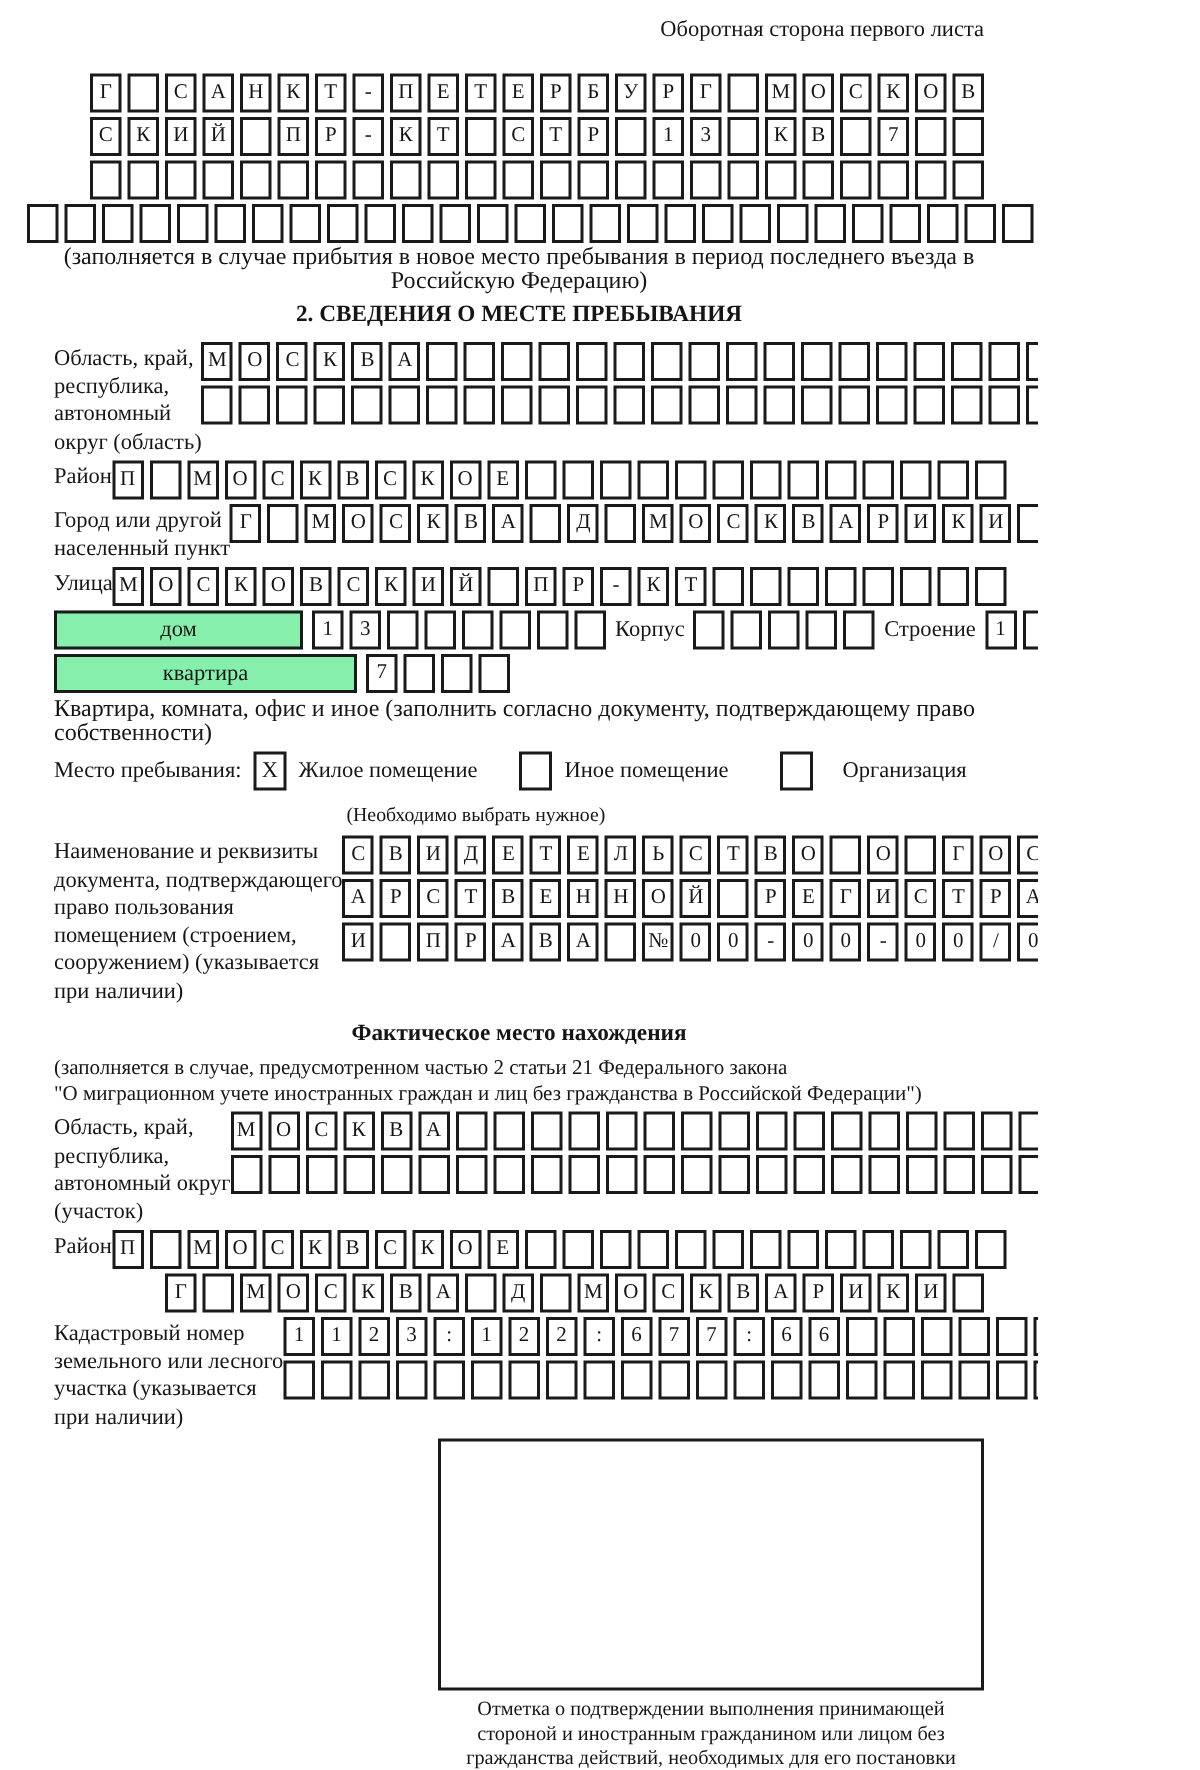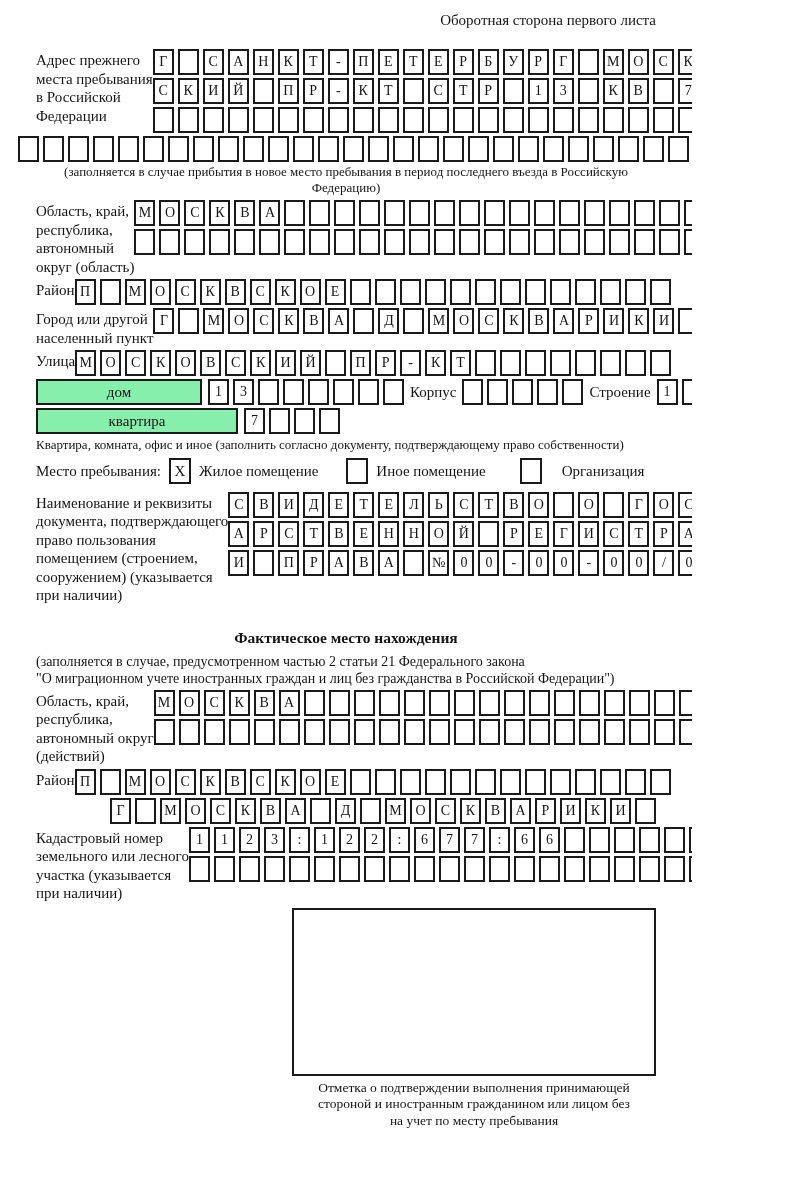--- a/index.html
+++ b/index.html
@@ -24,25 +24,25 @@
   .cellrow { display: flex; gap: 4px; flex: 0 0 auto; }
   .cellrow.pushright { margin-left: auto; }
   .cell {
     width: 21px; height: 26px; flex: 0 0 auto;
     border: 2px solid #1a1a1a;
     font-size: 14px; line-height: 21px; text-align: center;
     background: #fff;
   }
   .fullrow { margin-left: -18px; margin-bottom: 2px; }
 
-  .note { font-size: 13px; line-height: 15.5px; margin: 2px 0 5px 0; }
+  .note { font-size: 16px; line-height: 15.5px; margin: 2px 0 5px 0; }
   .note.center { text-align: center; }
 
   .h-bold { text-align: center; font-weight: bold; font-size: 15.5px; margin: 6px 0 9px 0; }
-  .h-bold2 { text-align: center; font-weight: bold; font-size: 15.5px; margin: 24px 0 6px 0; }
+  .h-bold2 { text-align: center; font-weight: bold; font-size: 15.5px; margin: 10px 0 6px 0; }
   .fact-note { text-align: left; font-size: 14px; line-height: 17px; margin-bottom: 3px; }
 
   .widebox {
     height: 26px; border: 2px solid #1a1a1a; flex: 0 0 auto;
     display: flex; align-items: center; justify-content: center;
     font-size: 15px; background: #86efac;
   }
   .dombox { width: 166px; }
   .kvbox  { width: 202px; }
   .inline-lbl { font-size: 15px; line-height: 26px; white-space: nowrap; flex: 0 0 auto; }
@@ -63,26 +63,20 @@
   .caption { margin-top: 4px; text-align: center; font-size: 13.5px; line-height: 16.5px; }
 </style>
 </head>
 <body>
 
 <div class="page">
 
   <div class="corner-note">Оборотная сторона первого листа</div>
 
   <div class="frow">
-    <div class="label">
-        <div>Адрес прежнего</div>
-        <div>места пребывания</div>
-        <div>в Российской</div>
-        <div>Федерации</div>
-      </div>
     <div class="rows">
       <div class="cellrow">
           <span class="cell">Г</span>
           <span class="cell"></span>
           <span class="cell">С</span>
           <span class="cell">А</span>
           <span class="cell">Н</span>
           <span class="cell">К</span>
           <span class="cell">Т</span>
           <span class="cell">-</span>
@@ -184,20 +178,21 @@
       <span class="cell"></span>
       <span class="cell"></span>
       <span class="cell"></span>
       <span class="cell"></span>
       <span class="cell"></span>
       <span class="cell"></span>
       <span class="cell"></span>
     </div>
   <div class="note center">(заполняется в случае прибытия в новое место пребывания в период последнего въезда в Российскую Федерацию)</div>
 
+  <div class="h-bold">2. СВЕДЕНИЯ О МЕСТЕ ПРЕБЫВАНИЯ</div>
 
   <div class="frow">
     <div class="label">
         <div>Область, край,</div>
         <div>республика,</div>
         <div>автономный</div>
         <div>округ (область)</div>
       </div>
     <div class="rows">
       <div class="cellrow">
@@ -389,20 +384,21 @@
 
   <div class="mesto-row">
     <div class="mesto-lbl">Место пребывания:</div>
     <div class="cb ml8">X</div>
     <div class="mesto-lbl ml8">Жилое помещение</div>
     <div class="cb ml28"></div>
     <div class="mesto-lbl ml8">Иное помещение</div>
     <div class="cb ml34"></div>
     <div class="mesto-lbl ml20">Организация</div>
   </div>
+  <div class="choose-note">(Необходимо выбрать нужное)</div>
 
   <div class="frow">
     <div class="label">
         <div>Наименование и реквизиты</div>
         <div>документа, подтверждающего</div>
         <div>право пользования</div>
         <div>помещением (строением,</div>
         <div>сооружением) (указывается</div>
         <div>при наличии)</div>
       </div>
@@ -483,21 +479,21 @@
   <div class="fact-note">
       <div>(заполняется в случае, предусмотренном частью 2 статьи 21 Федерального закона</div>
       <div>"О миграционном учете иностранных граждан и лиц без гражданства в Российской Федерации")</div>
     </div>
 
   <div class="frow">
     <div class="label">
         <div>Область, край,</div>
         <div>республика,</div>
         <div>автономный округ</div>
-        <div>(действий)</div>
+        <div>(участок)</div>
       </div>
     <div class="rows">
       <div class="cellrow">
           <span class="cell">М</span>
           <span class="cell">О</span>
           <span class="cell">С</span>
           <span class="cell">К</span>
           <span class="cell">В</span>
           <span class="cell">А</span>
           <span class="cell"></span>
@@ -660,17 +656,18 @@
           <span class="cell"></span>
         </div>
     </div>
   </div>
 
   <div class="markwrap">
     <div class="markbox"></div>
     <div class="caption">
         <div>Отметка о подтверждении выполнения принимающей</div>
         <div>стороной и иностранным гражданином или лицом без</div>
+        <div>гражданства действий, необходимых для его постановки</div>
         <div>на учет по месту пребывания</div>
       </div>
   </div>
 
 </div>
 
 </body></html>

